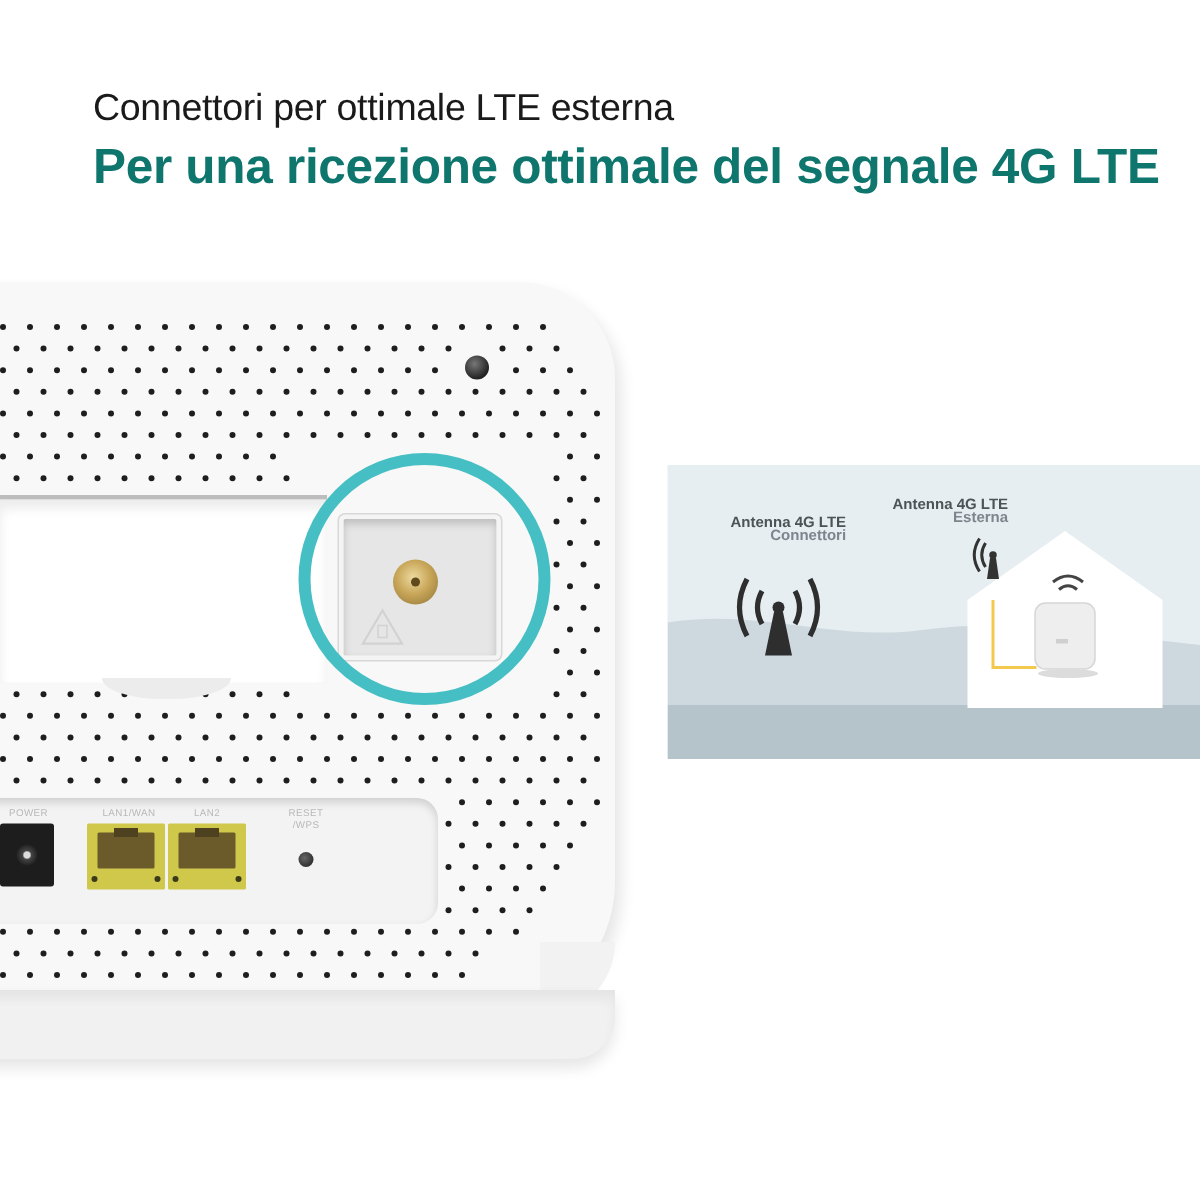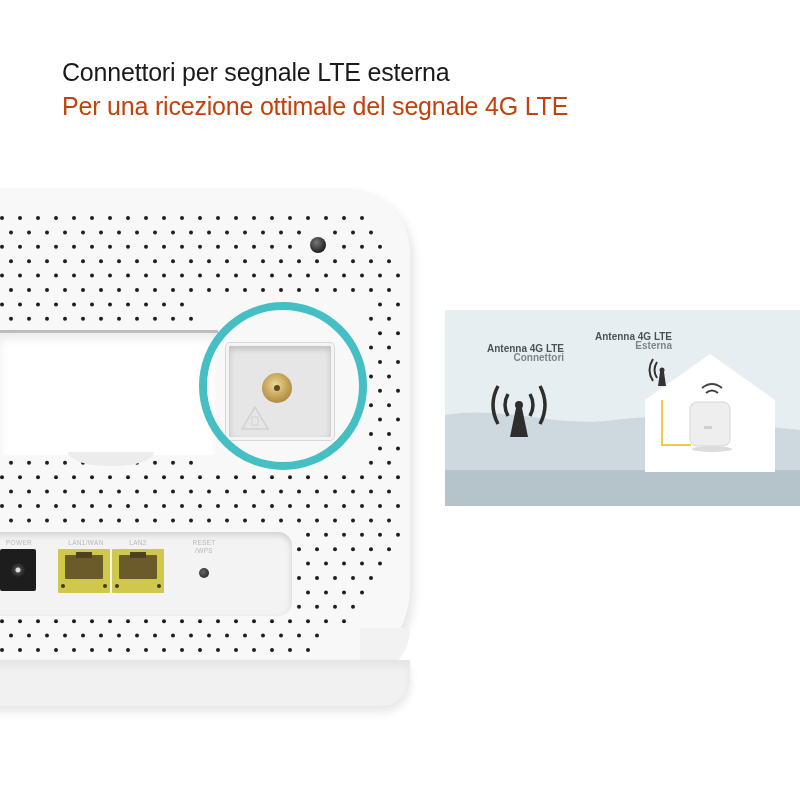--- a/index.html
+++ b/index.html
@@ -1,20 +1,20 @@
 <!DOCTYPE html>
 <html><head>
 <meta charset="utf-8">
 <style>
   * { box-sizing: border-box; margin: 0; padding: 0; }
   html, body { width: 800px; height: 800px; overflow: hidden; background: #ffffff; }
   body { position: relative; font-family: "Liberation Sans", "DejaVu Sans", sans-serif; }
 
   .headline { position: absolute; left: 62px; top: 58px; font-size: 25px; color: #1a1a1a; letter-spacing: -0.2px; }
-  .subline  { position: absolute; left: 62px; top: 92px; font-size: 25px; color: #c2410c; letter-spacing: -0.2px; }
+  .subline  { position: absolute; left: 62px; top: 92px; font-size: 33px; color: #0f766e; letter-spacing: -0.2px; font-weight: bold; }
 
   
   .scene { position: absolute; left: 445px; top: 310px; width: 355px; height: 196px; background: #e7eef1; overflow: hidden; }
   .scene svg { position: absolute; left: 0; top: 0; }
   .scene-label { position: absolute; font-size: 10px; line-height: 9px; text-align: right; color: #4a5358; font-weight: bold; }
   .scene-label .sub { color: #7c868c; }
 
   
   .router { position: absolute; left: -40px; top: 188px; width: 450px; height: 490px; background: #f8f8f8;
             border-radius: 0 64px 90px 0; box-shadow: 4px 6px 10px rgba(0,0,0,0.10); }
@@ -48,21 +48,21 @@
               background: radial-gradient(circle at 40% 35%, #777, #222 70%); }
 
   .stand { position: absolute; left: -40px; top: 660px; width: 450px; height: 46px; background: #f1f1f1;
            border-radius: 0 0 28px 0; box-shadow: 0 6px 10px rgba(0,0,0,0.10), inset 0 6px 8px rgba(0,0,0,0.05); }
   .stand-flare { position: absolute; left: 360px; top: 628px; width: 50px; height: 50px; background: #f2f2f2;
                  border-bottom-right-radius: 50px; }
 </style>
 </head>
 <body>
 
-<div class="headline">Connettori per segnale LTE esterna</div>
+<div class="headline">Connettori per ottimale LTE esterna</div>
 <div class="subline">Per una ricezione ottimale del segnale 4G LTE</div>
 
 <div class="scene">
   <svg width="355" height="196" viewBox="0 0 355 196">
     <path d="M0 105 C 60 95, 110 118, 170 110 C 230 102, 280 112, 355 120 L355 196 L0 196 Z" fill="#cdd9de"></path>
     <rect x="0" y="160" width="355" height="36" fill="#b5c4cb"></rect>
 
     <path d="M200 90 L265 44 L330 90 L330 162 L200 162 Z" fill="#ffffff"></path>
 
     <path d="M217 90 L217 135 L246 135" stroke="#f2c94c" stroke-width="2" fill="none"></path>

